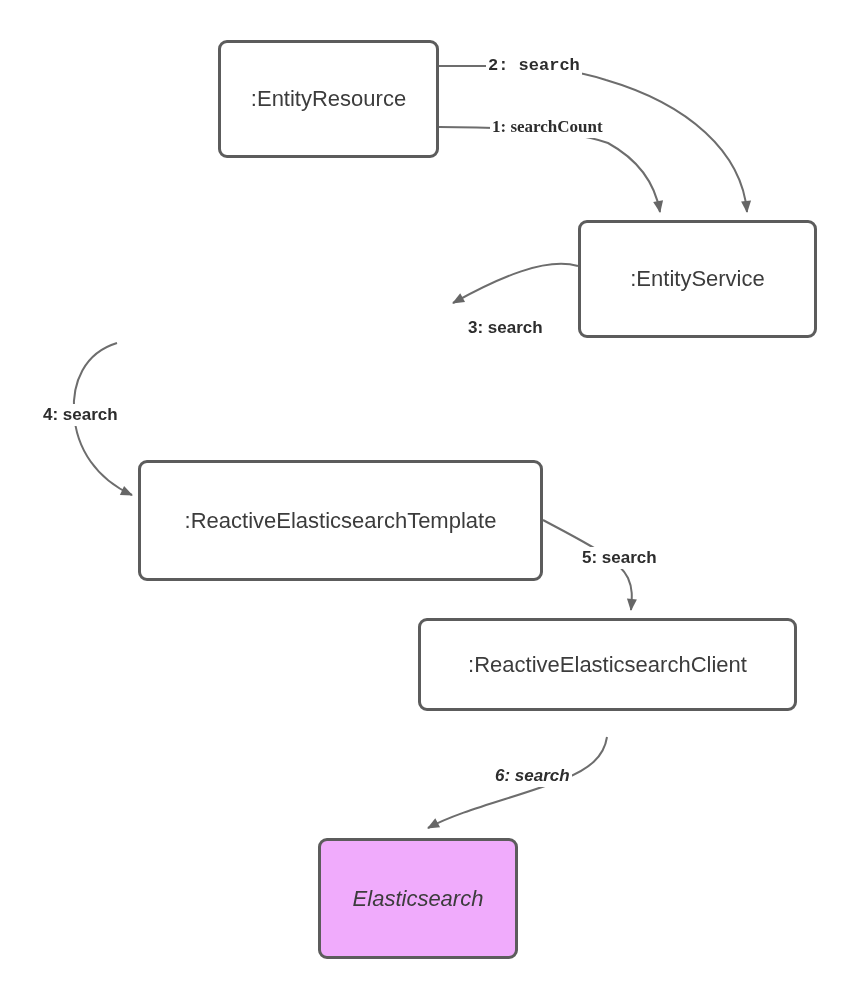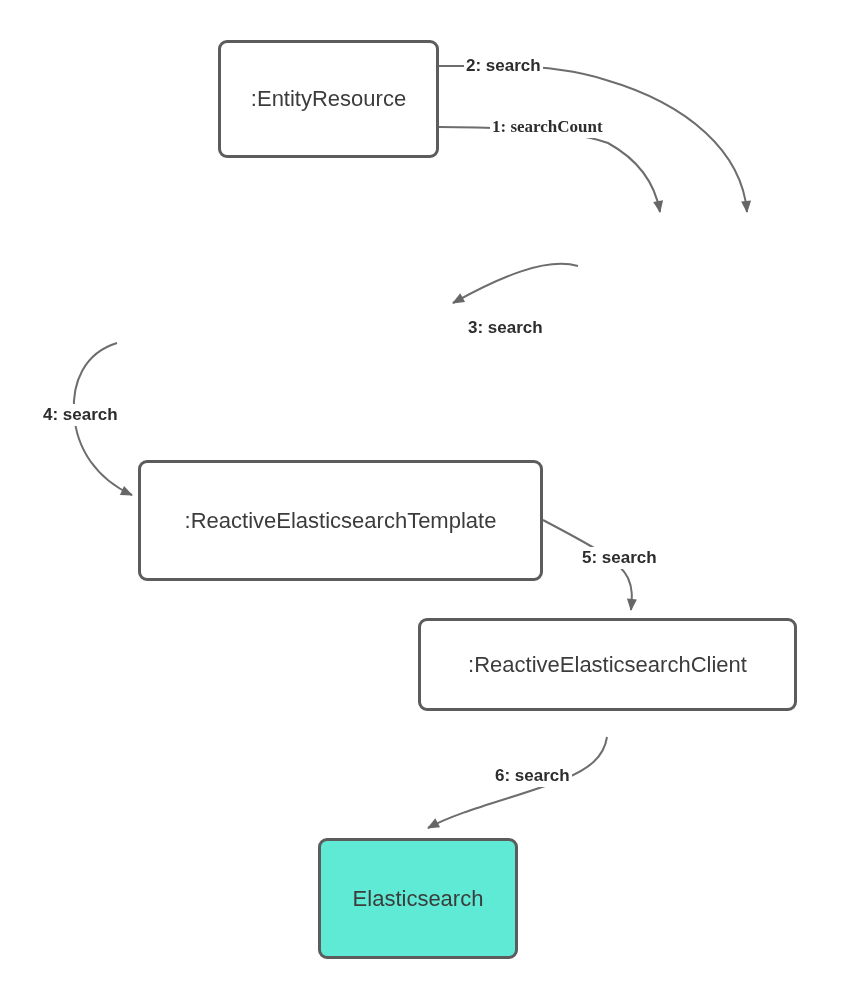--- a/index.html
+++ b/index.html
@@ -6,37 +6,40 @@
   .canvas{
     position:relative;width:858px;height:1000px;background:#ffffff;
     font-family:"Liberation Sans",sans-serif;overflow:hidden;
   }
   .node{
     position:absolute;box-sizing:border-box;
     border:3px solid #5c5c5c;border-radius:9px;background:#ffffff;
     display:flex;align-items:center;justify-content:center;
     font-size:22px;color:#3c3c3c;white-space:nowrap;text-align:center;
   }
-  .node.highlight{background:#5eead4;}
+  .node.highlight{background:#f0abfc;font-style:italic;}
   .edge-label{
     position:absolute;background:#ffffff;color:#2d2d2d;
     font-weight:700;font-size:17px;line-height:22px;
     padding:0 2px;white-space:nowrap;
   }
   svg.edges{position:absolute;left:0;top:0;pointer-events:none;}
 </style>
 </head>
 <body>
 
 <div class="canvas">
 
   <div class="node" style="left:218px;top:40px;width:221px;height:118px;">
     <span>:EntityResource</span>
   </div>
 
+  <div class="node" style="left:578px;top:220px;width:239px;height:118px;">
+    <span>:EntityService</span>
+  </div>
 
 
   <div class="node" style="left:138px;top:460px;width:405px;height:121px;">
     <span>:ReactiveElasticsearchTemplate</span>
   </div>
 
   <div class="node" style="left:418px;top:618px;width:379px;height:93px;">
     <span>:ReactiveElasticsearchClient</span>
   </div>
 
@@ -53,20 +56,20 @@
     <g fill="none" stroke="#6d6d6d" stroke-width="2">
       <path d="M 439 66 L 500 66 C 545 66 578 71 606 80 C 688 104 742 152 747 212" marker-end="url(#arrow)"></path>
       <path d="M 439 127 C 520 127 577 132 608 143 C 637 159 655 183 660 212" marker-end="url(#arrow)"></path>
       <path d="M 578 266 C 546 257 500 277 453 303" marker-end="url(#arrow)"></path>
       <path d="M 117 343 C 84 353 72 383 74 413 C 76 449 97 479 132 495" marker-end="url(#arrow)"></path>
       <path d="M 543 520 C 586 543 619 559 628 578 C 633 589 632 598 631 610" marker-end="url(#arrow)"></path>
       <path d="M 607 737 C 604 757 589 769 564 779 C 519 797 463 809 428 828" marker-end="url(#arrow)"></path>
     </g>
   </svg>
 
-  <div class="edge-label" style="left:464px;top:55px;">2: search</div>
+  <div class="edge-label" style="left:486px;top:55px;font-family:Liberation Mono, monospace;">2: search</div>
   <div class="edge-label" style="left:490px;top:116px;font-family:Liberation Serif, serif;">1: searchCount</div>
   <div class="edge-label" style="left:466px;top:272px;margin-top:45px;">3: search</div>
   <div class="edge-label" style="left:41px;top:404px;">4: search</div>
   <div class="edge-label" style="left:580px;top:547px;">5: search</div>
-  <div class="edge-label" style="left:493px;top:765px;">6: search</div>
+  <div class="edge-label" style="left:493px;top:765px;font-style:italic;">6: search</div>
 
 </div>
 
 </body></html>

